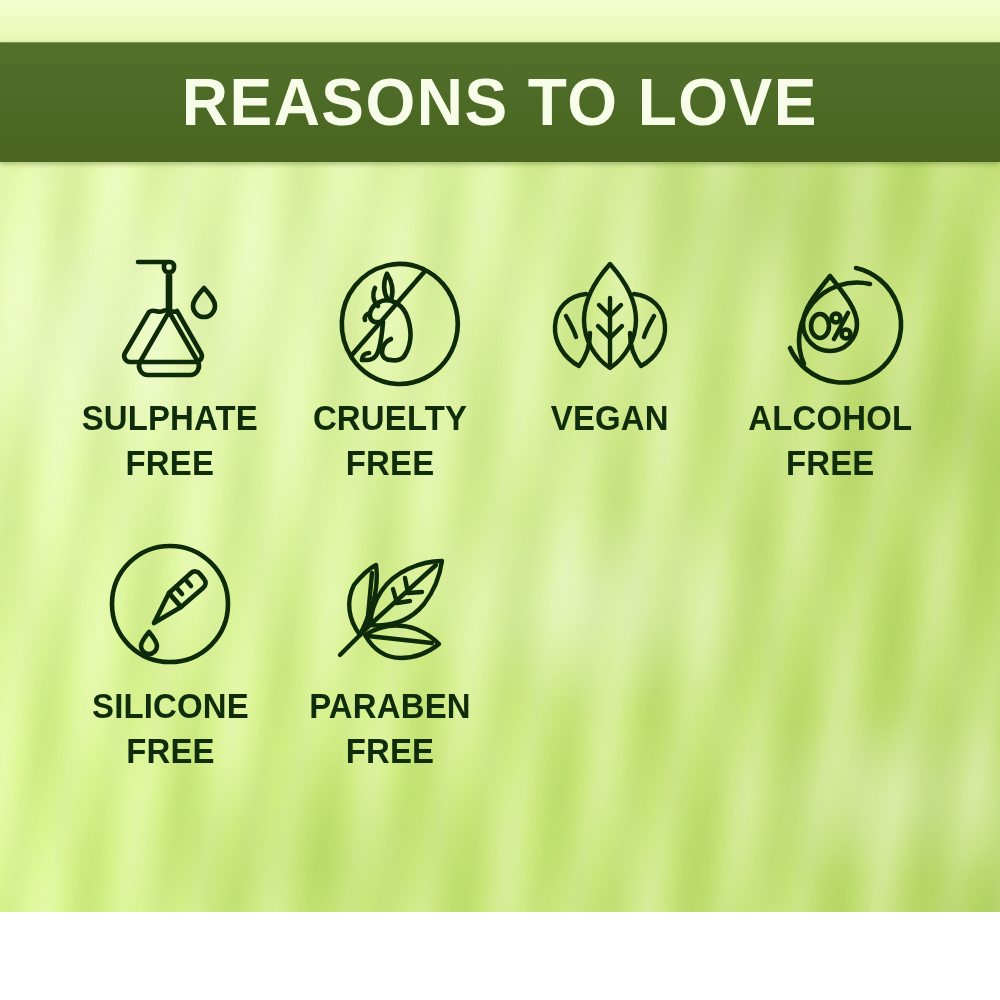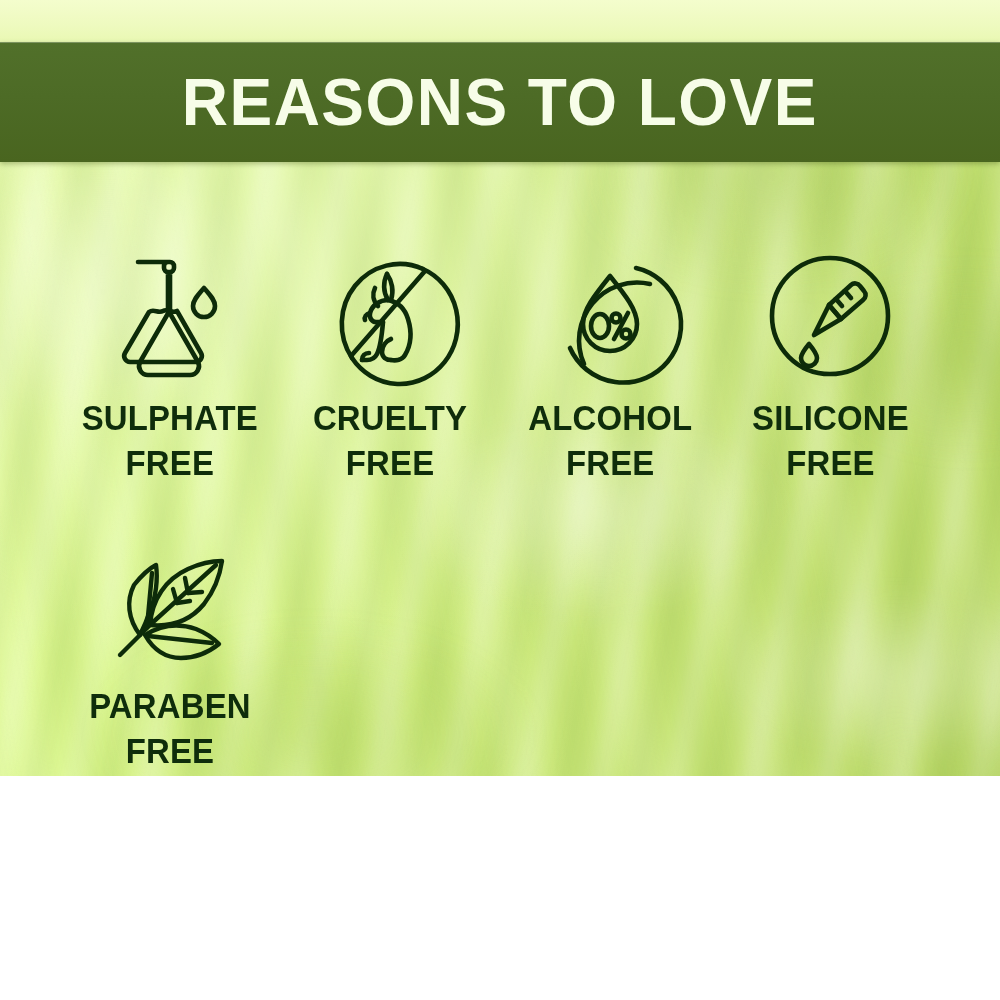--- a/index.html
+++ b/index.html
@@ -7,21 +7,21 @@
     padding: 0;
     background: #ffffff;
   }
   body {
     font-family: "Liberation Sans", sans-serif;
   }
 
   .poster {
     position: relative;
     width: 1000px;
-    height: 776px;
+    height: 912px;
     overflow: hidden;
     background: #84cc16;
   }
 
   
   .bg-base {
     position: absolute;
     inset: 0;
     background:
       linear-gradient(105deg,
@@ -201,20 +201,41 @@
           <path d="M56 72 c-1 12 -2 24 -6 32 c-2 4 -6 6 -10 6 h-5"></path>
           <path d="M35 110 c0 -4 3 -7 7 -7"></path>
 
           <path d="M64 110 c-5 0 -9 -3 -9 -8 c0 -6 4 -11 9 -13"></path>
         </svg>
       </div>
       <div class="badge-label">CRUELTY
 FREE</div>
     </div>
 
+    <div class="badge">
+      <div class="badge-icon">
+        <svg width="128" height="116" viewBox="0 0 128 116" fill="none" stroke="#0d2b09" stroke-width="4.4" stroke-linecap="round" stroke-linejoin="round">
+
+          <path d="M40 36 c-18 2 -30 14 -31 32 c-1 16 9 32 24 40 c8 -10 11 -22 11 -33"></path>
+          <path d="M20 58 c4 7 8 14 10 21"></path>
+
+          <path d="M88 36 c18 2 30 14 31 32 c1 16 -9 32 -24 40 c-8 -10 -11 -22 -11 -33"></path>
+          <path d="M108 58 c-4 7 -8 14 -10 21"></path>
+
+          <path d="M64 6 c-16 18 -26 36 -26 56 c0 20 11 38 26 48 c15 -10 26 -28 26 -48 c0 -20 -10 -38 -26 -56 z"></path>
+
+          <line x1="64" y1="40" x2="64" y2="108"></line>
+          <path d="M64 58 l-11 -11"></path>
+          <path d="M64 58 l11 -11"></path>
+          <path d="M64 80 l-12 -12"></path>
+          <path d="M64 80 l12 -12"></path>
+        </svg>
+      </div>
+      <div class="badge-label">VEGAN</div>
+    </div>
 
     <div class="badge">
       <div class="badge-icon">
         <svg width="124" height="128" viewBox="0 0 124 128" fill="none" stroke="#0d2b09" stroke-width="4.6" stroke-linecap="round" stroke-linejoin="round">
 
           <path d="M88 16 A58 58 0 1 1 22 96"></path>
           <path d="M36 112 A58 58 0 0 1 102 32"></path>
 
           <path d="M62 24 c-16 20 -27 34 -27 48 a27 27 0 0 0 54 0 c0 -14 -11 -28 -27 -48 z"></path>
 

